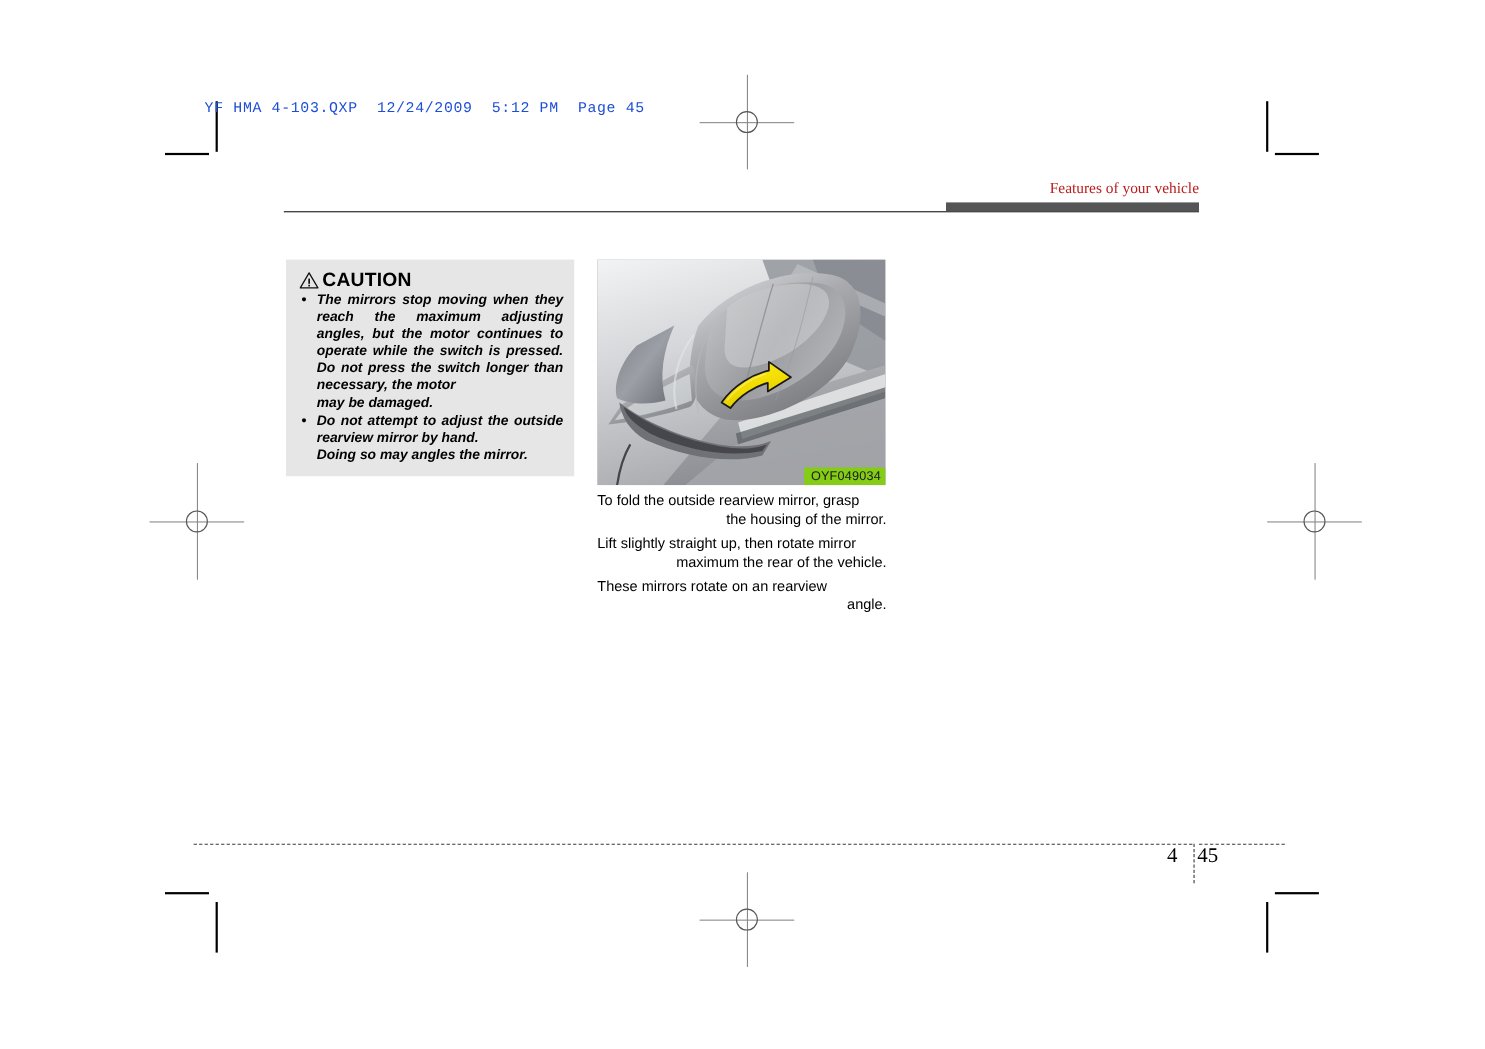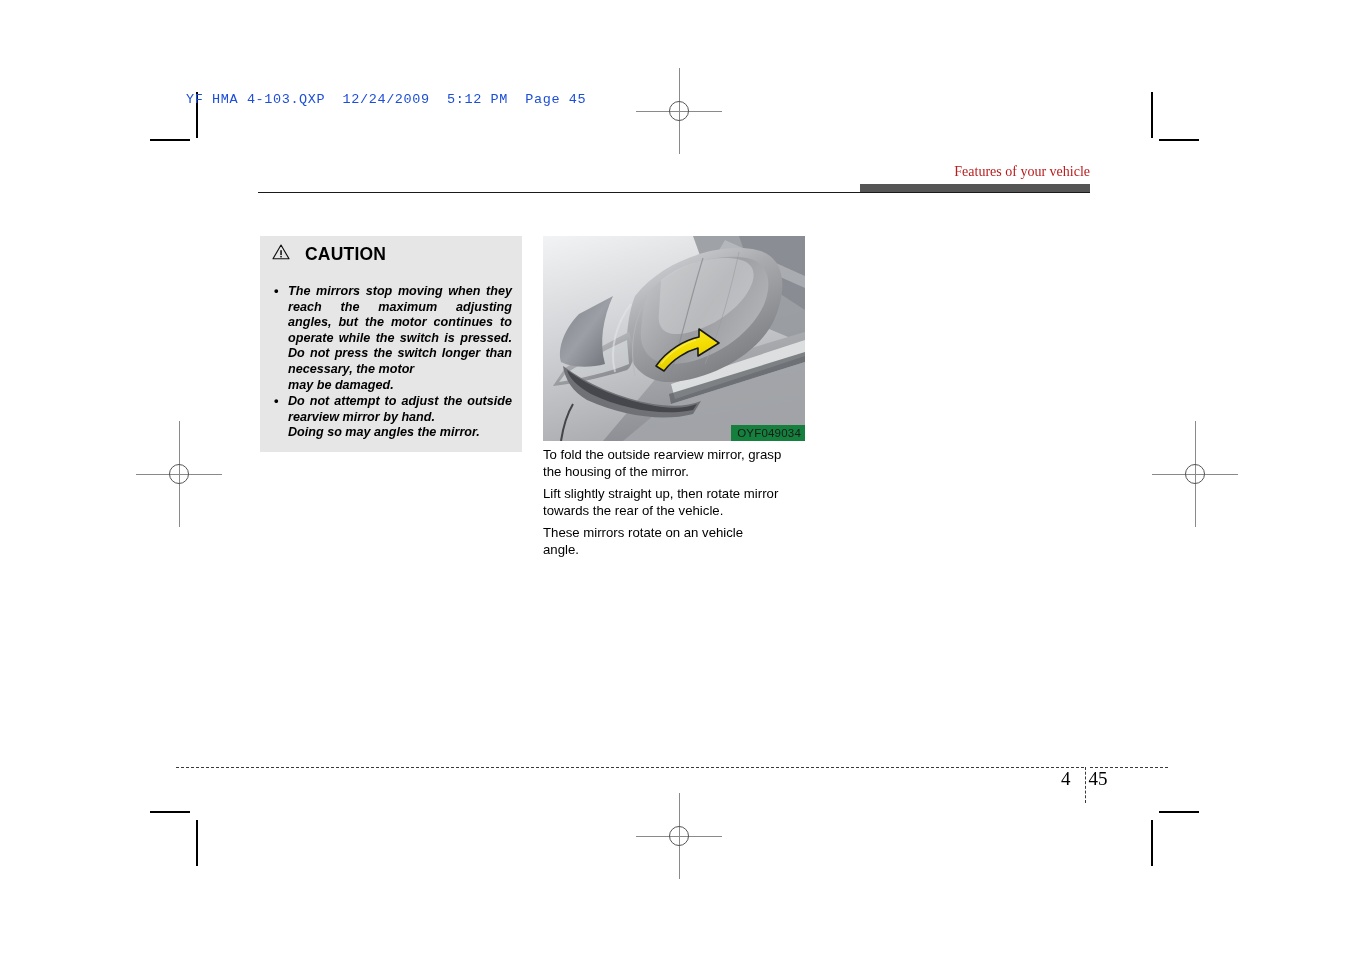--- a/index.html
+++ b/index.html
@@ -117,23 +117,23 @@
     position: absolute;
     left: 260px;
     top: 236px;
     width: 262px;
     background: #e6e6e6;
     box-sizing: border-box;
     padding: 8px 10px 10px 12px;
   }
   .caution-head {
     display: flex;
-    align-items: flex-start;
-    gap: 15px;
-    margin-bottom: 19px;
+    align-items: center;
+    gap: 3px;
+    margin-bottom: 0;
   }
   .warn-tri {
     width: 18px;
     height: 16px;
     flex: 0 0 auto;
     display: block;
   }
   .caution-head .label {
     font-size: 17.5px;
     font-weight: bold;
@@ -177,21 +177,21 @@
     width: 262px;
     height: 205px;
     overflow: hidden;
     background: #bcbdc0;
   }
   .figure svg { display: block; }
   .fig-code {
     position: absolute;
     right: 0;
     bottom: 0;
-    background: #15803d;
+    background: #84cc16;
     color: #1a1a1a;
     font-size: 11.5px;
     line-height: 14px;
     padding: 1px 4px 1px 6px;
     letter-spacing: 0.2px;
   }
 
   
   .body-col {
     position: absolute;
@@ -209,21 +209,21 @@
   }
   .para {
     font-size: 13.2px;
     line-height: 17px;
     color: #000;
     text-align: justify;
     margin-bottom: 5px;
   }
   .para .lastline {
     display: block;
-    text-align: left;
+    text-align: right;
   }
   .para.nojust { text-align: left; }
 
   
   .folio {
     position: absolute;
     left: 1061px;
     top: 768px;
     display: flex;
     align-items: baseline;
@@ -405,25 +405,25 @@
 
 <div class="body-col">
 
   <div class="para nojust">
     <span>To fold the outside rearview mirror, grasp</span>
     <span class="lastline">the housing of the mirror.</span>
   </div>
 
   <div class="para nojust">
     <span>Lift slightly straight up, then rotate mirror</span>
-    <span class="lastline">towards the rear of the vehicle.</span>
+    <span class="lastline">maximum the rear of the vehicle.</span>
   </div>
 
   <div class="para">
-    <span>These mirrors rotate on an vehicle</span>
+    <span>These mirrors rotate on an rearview</span>
     <span class="lastline">angle.</span>
   </div>
 </div>
 
 <div class="folio">
   <span class="chap">4</span>
   <span class="pg">45</span>
 </div>
 
 </body></html>

